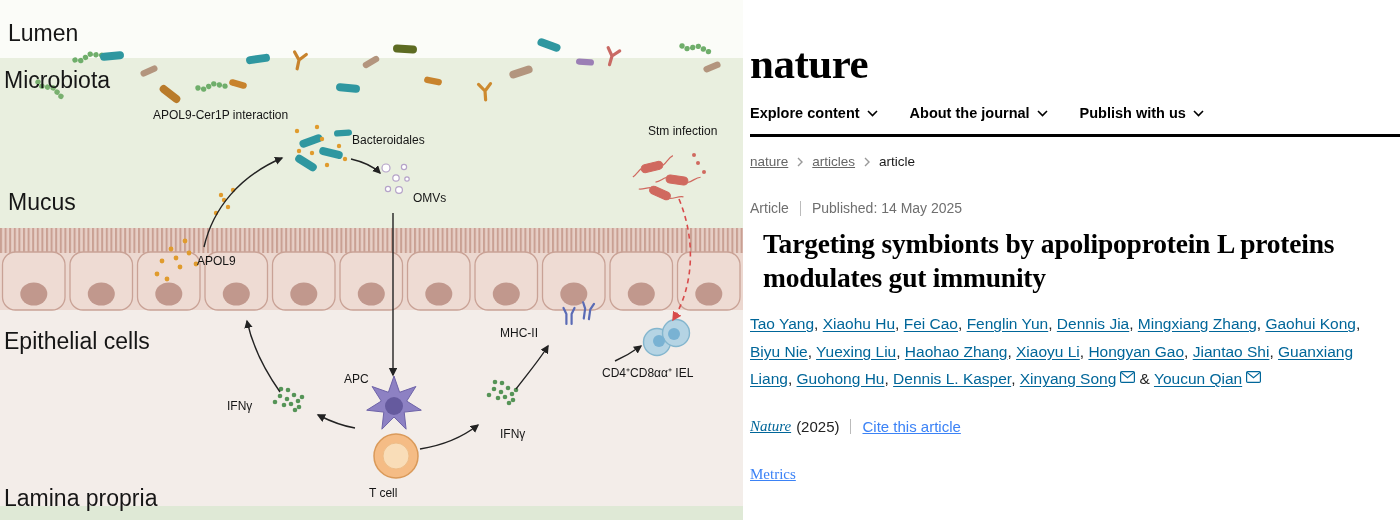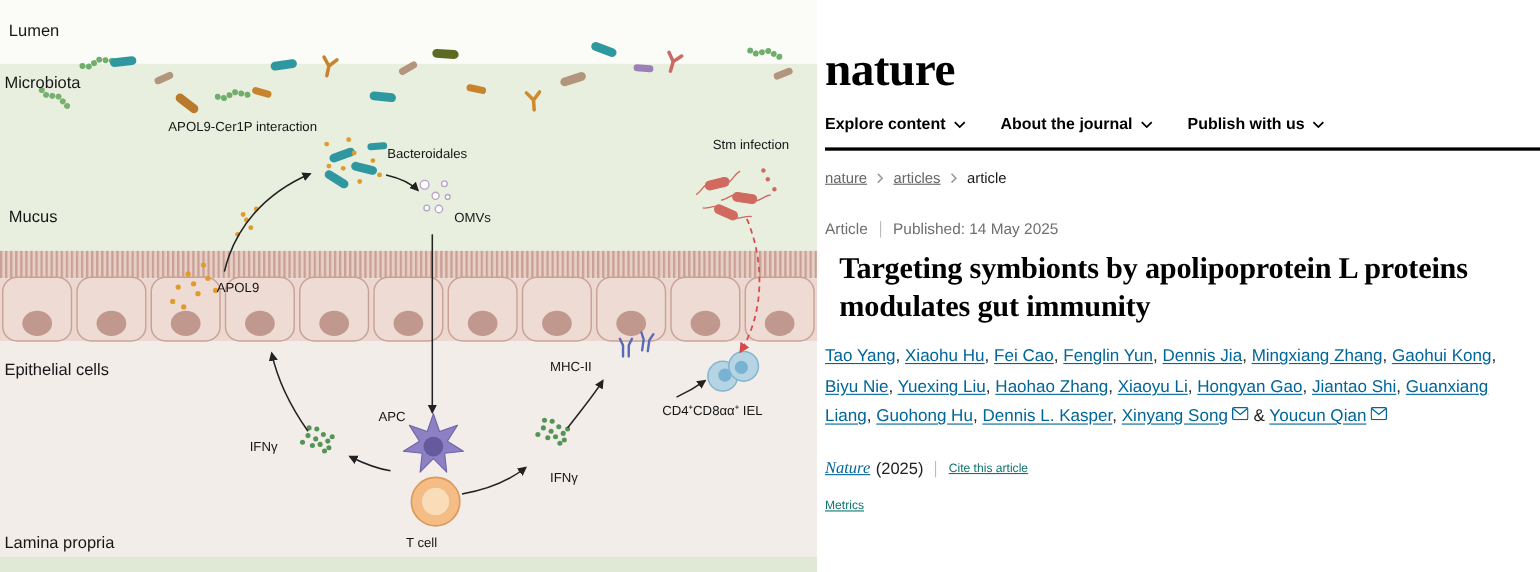--- a/index.html
+++ b/index.html
@@ -4,21 +4,21 @@
 <style>
   html,body{margin:0;padding:0;}
   body{
     width:1400px;height:520px;overflow:hidden;background:#ffffff;
     display:flex;font-family:"Liberation Sans",sans-serif;
   }
   
   .figure-panel{position:relative;width:743px;height:520px;flex:none;}
   .figure-panel svg{position:absolute;left:0;top:0;}
   .fig-label{position:absolute;font-size:12px;color:#161616;white-space:nowrap;}
-  .fig-label.big{font-size:15px;}
+  .fig-label.big{font-size:23px;}
   
   .article-panel{flex:1;min-width:0;background:#ffffff;padding-left:7px;}
   .logo{font-family:"Liberation Serif",serif;font-weight:700;font-size:43px;
         color:#000;margin-top:42px;letter-spacing:-0.5px;line-height:1;cursor:pointer;width:max-content;}
   .nav{display:flex;gap:32px;margin-top:20px;align-items:center;}
   .nav-item{font-size:14.5px;font-weight:700;color:#000;display:flex;align-items:center;gap:7px;cursor:pointer;}
   .rule{height:3px;background:#000;margin-top:13px;}
   .breadcrumb{margin-top:17px;font-size:13.5px;color:#666;display:flex;align-items:center;gap:9px;}
   .breadcrumb a{color:#666;text-decoration:underline;cursor:pointer;}
   .crumb-current{color:#1a1a1a;}
@@ -26,22 +26,22 @@
   .vbar{display:inline-block;width:1px;height:15px;background:#bbb;margin:0 11px;}
   .title{font-family:"Liberation Serif",serif;font-size:27.5px;line-height:1.24;font-weight:700;
          color:#000;margin:11px 0 0 13px;max-width:648px;letter-spacing:-0.2px;}
   .authors{margin-top:15px;font-size:15.5px;line-height:1.78;color:#222;max-width:640px;}
   .author-link{color:#006699;text-decoration:underline;text-underline-offset:2px;cursor:pointer;}
   .sep{color:#222;}
   .mail{margin-left:4px;vertical-align:1px;}
   .citation{margin-top:25px;font-size:15px;color:#222;display:flex;align-items:center;}
   .journal-link{font-family:"Liberation Serif",serif;font-style:italic;color:#006699;
                 text-decoration:underline;margin-right:5px;cursor:pointer;}
-  .plain-link{color:#0f766e;text-decoration:underline;font-size:11px;cursor:pointer;}
-  .metrics{margin-top:15px;}
+  .plain-link{color:#3b82f6;text-decoration:underline;font-size:15px;cursor:pointer;}
+  .metrics{margin-top:30px;font-family:Liberation Serif, serif;}
 </style>
 </head>
 <body>
 
 <div class="figure-panel">
   <svg width="743" height="520" viewBox="0 0 743 520" xmlns="http://www.w3.org/2000/svg">
     <defs>
       <pattern id="brush" width="4.6" height="25" patternUnits="userSpaceOnUse">
         <rect width="4.6" height="25" fill="#e7cfc6"></rect>
         <rect width="2" height="25" fill="#c9a093"></rect>

